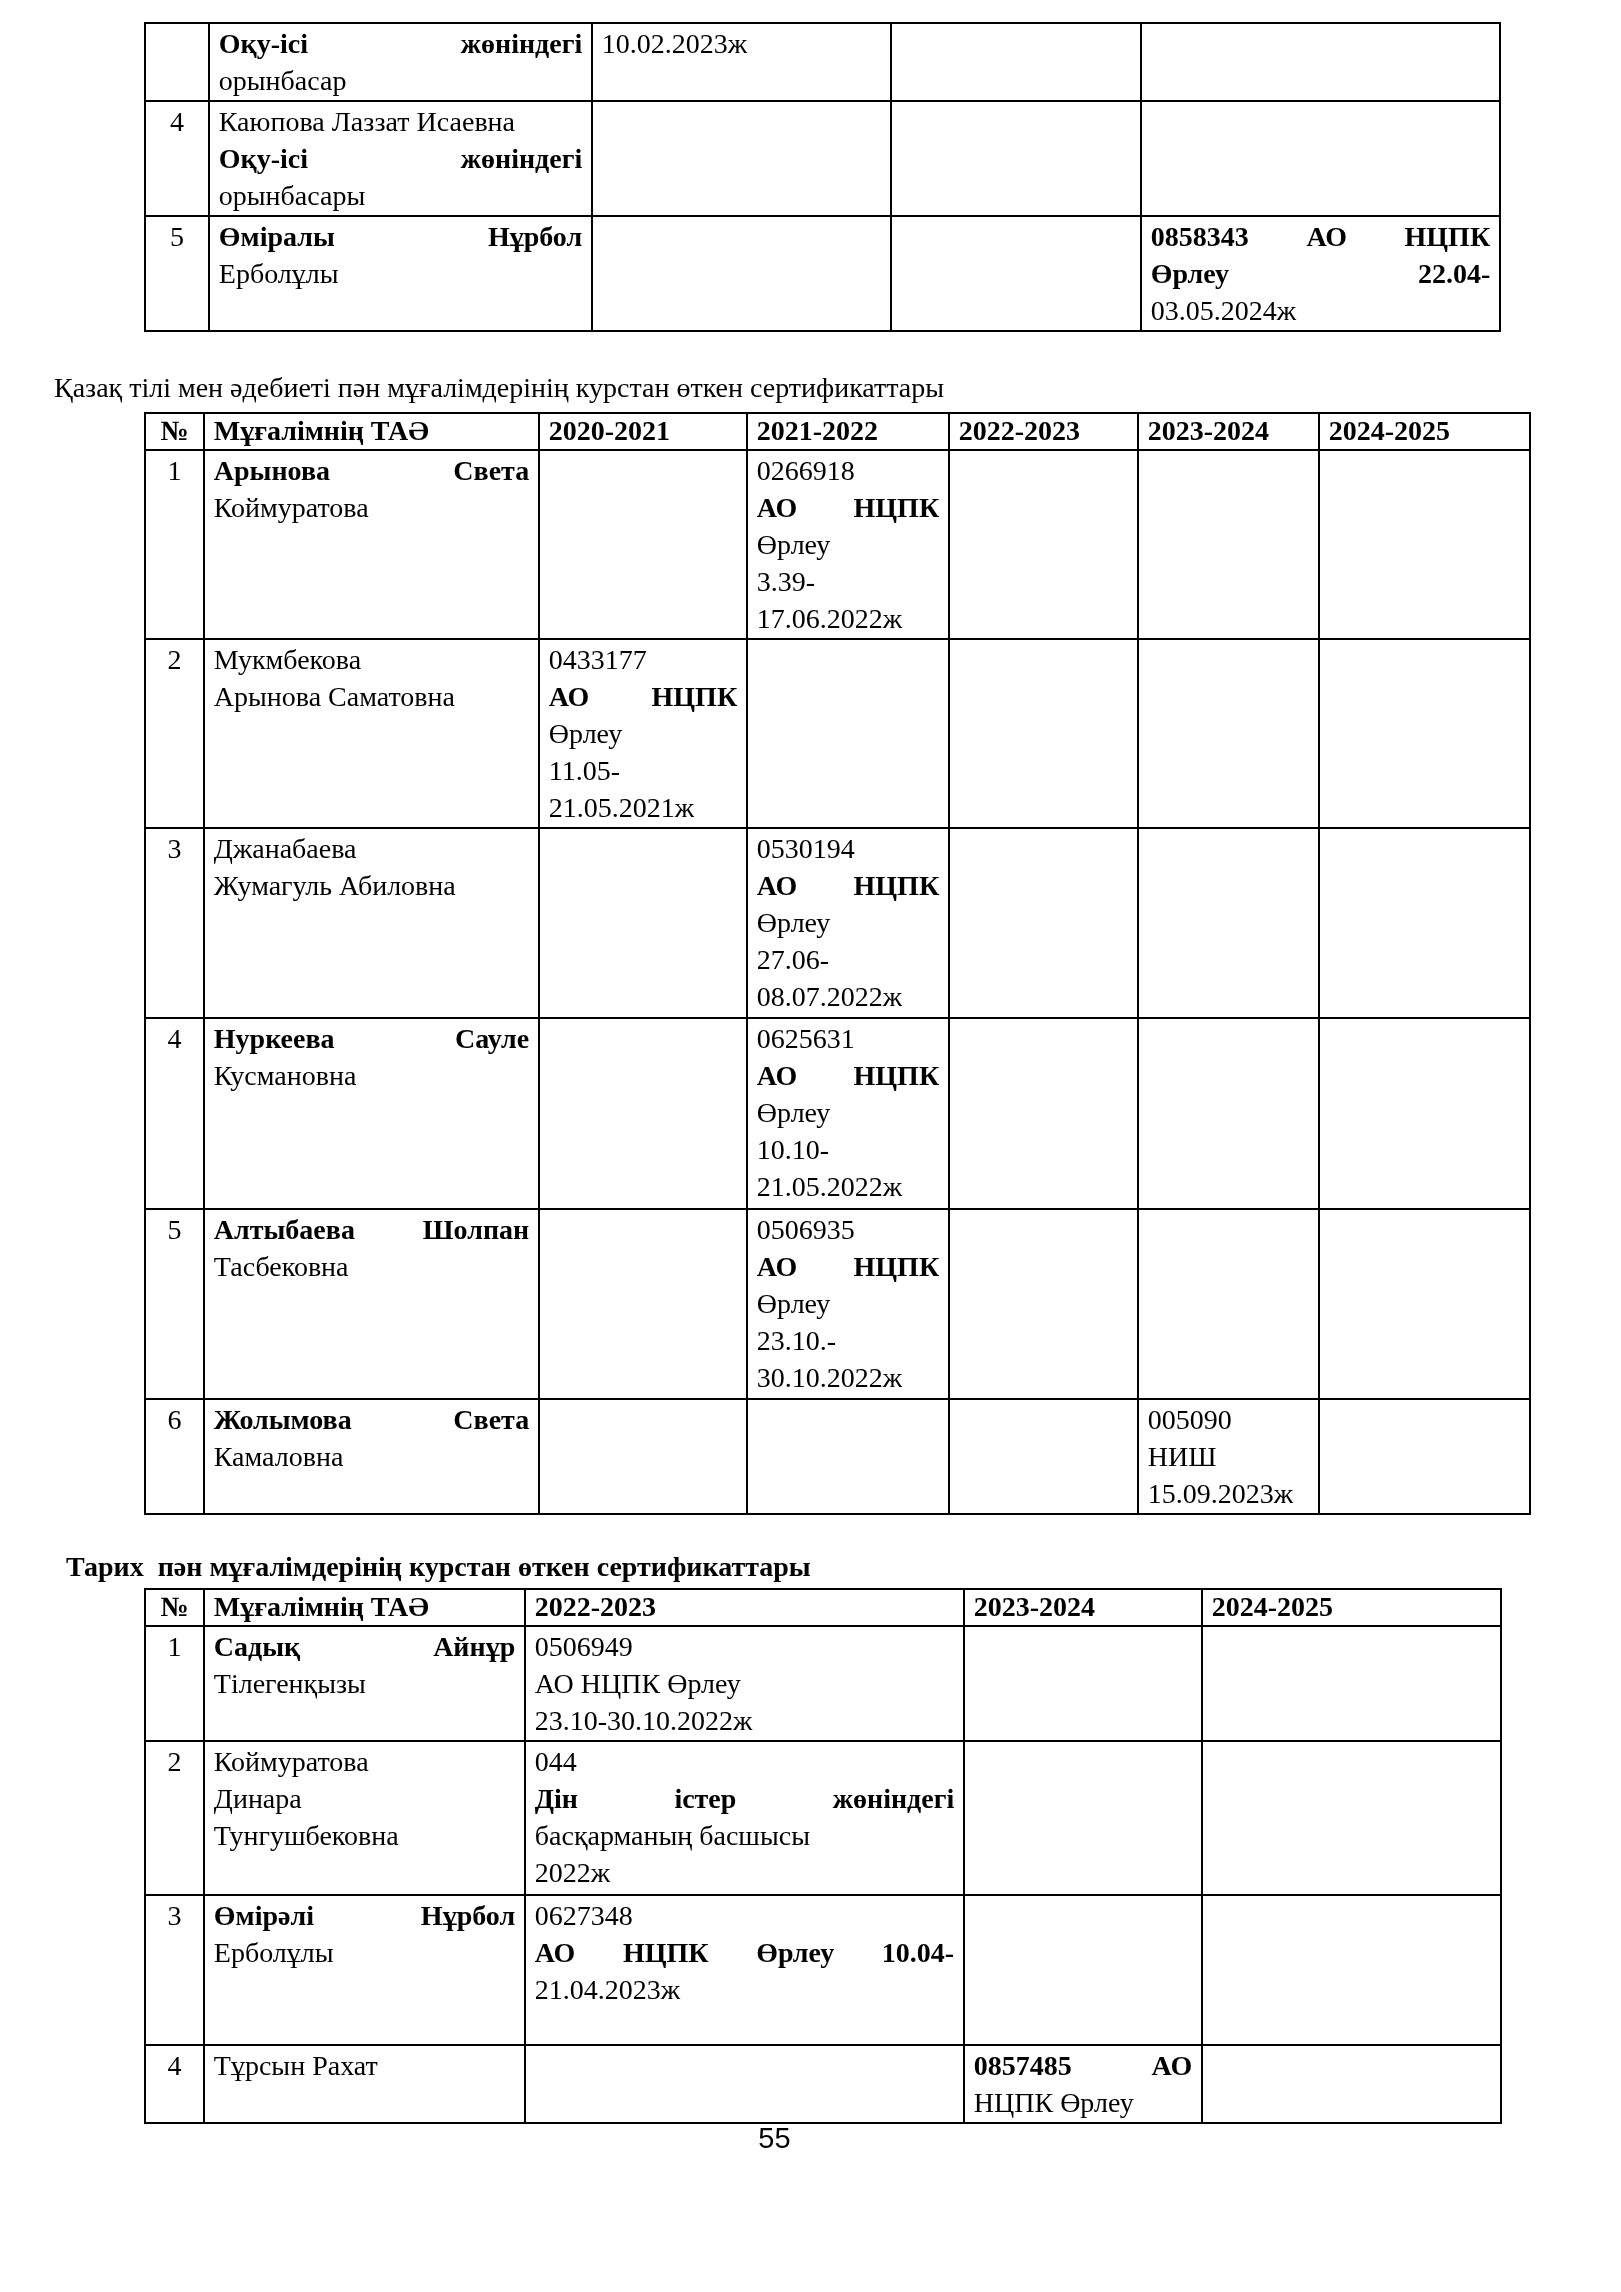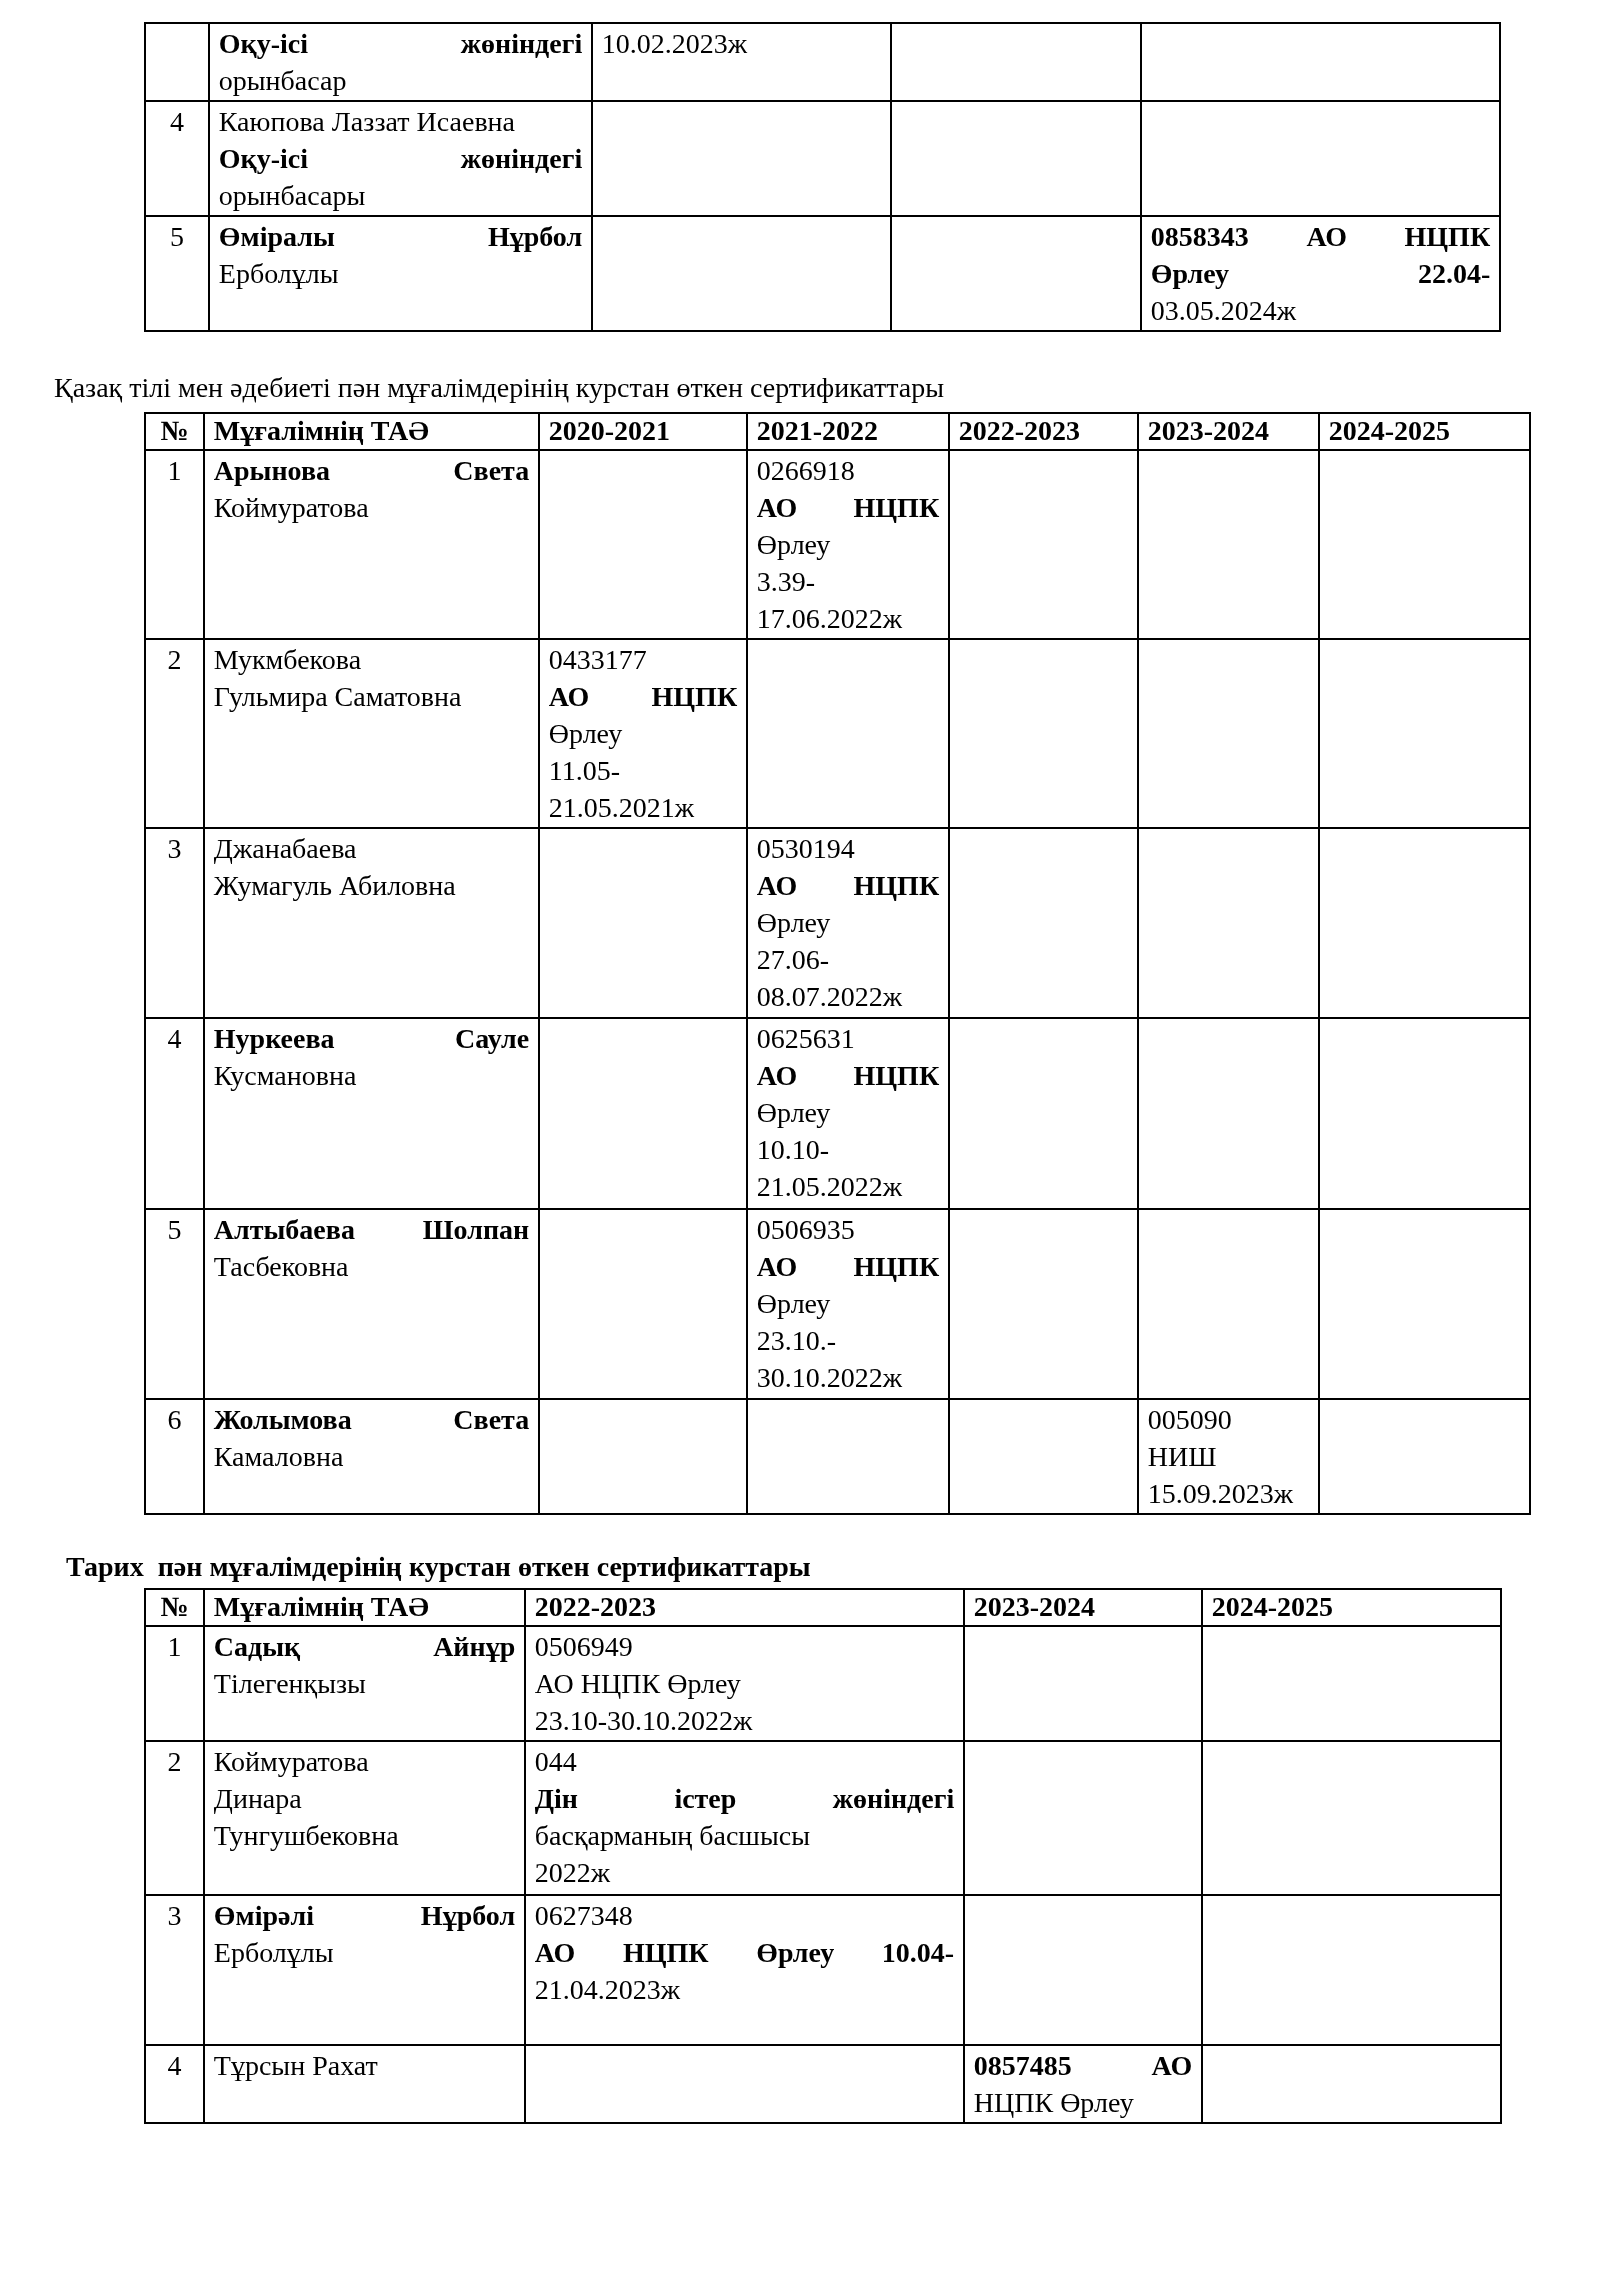--- a/index.html
+++ b/index.html
@@ -153,21 +153,21 @@
           <td></td>
           <td></td>
           <td></td>
         </tr>
         <tr style="height: 189px;">
           <td class="num">
             <div class="ln">2</div>
           </td>
           <td>
             <div class="ln">Мукмбекова</div>
-            <div class="ln">Гульмира Саматовна</div>
+            <div class="ln">Арынова Саматовна</div>
           </td>
           <td>
             <div class="ln">0433177</div>
             <div class="ln j">АО НЦПК</div>
             <div class="ln">Өрлеу</div>
             <div class="ln">11.05-</div>
             <div class="ln">21.05.2021ж</div>
           </td>
           <td></td>
           <td></td>
@@ -335,15 +335,16 @@
           <td></td>
           <td>
             <div class="ln j">0857485 АО</div>
             <div class="ln">НЦПК Өрлеу</div>
           </td>
           <td></td>
         </tr>
       </tbody>
     </table>
 
+  <div class="pagenum">55</div>
 
 </div>
 
 
 </body></html>

